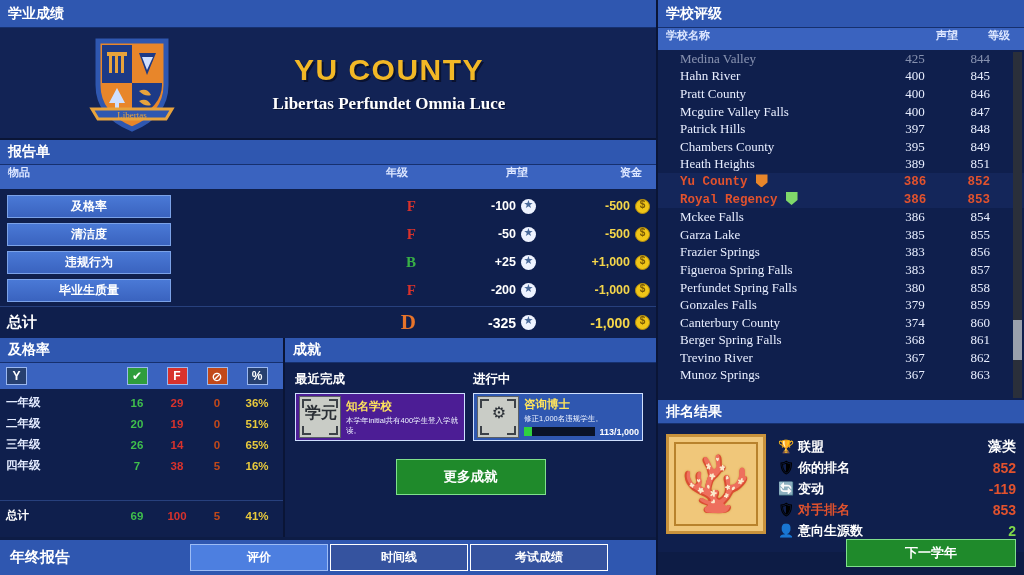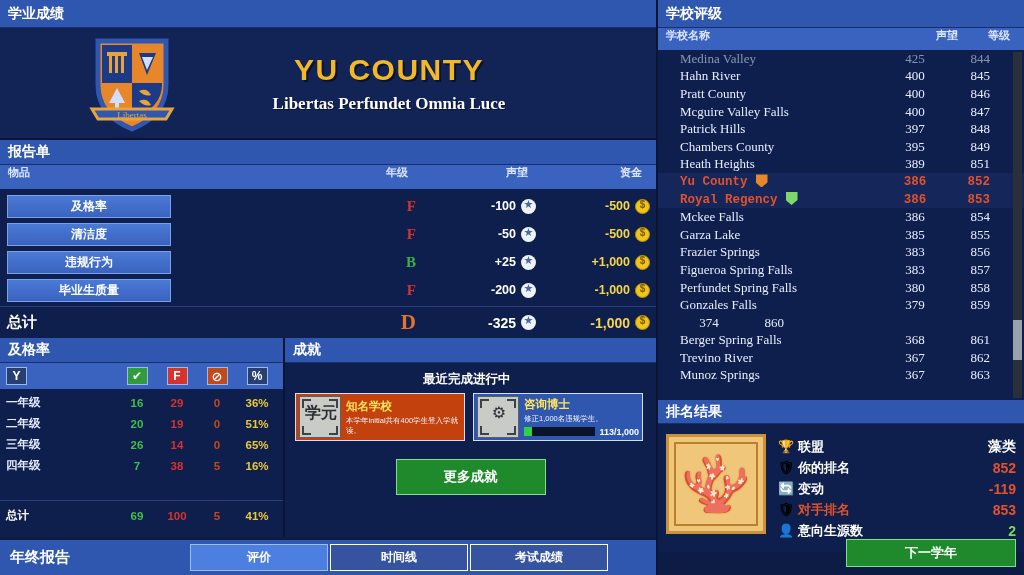--- a/index.html
+++ b/index.html
@@ -128,29 +128,29 @@
   .v-ok { color: #3fbf4c; }
   .v-f  { color: #d8322c; }
   .v-ban{ color: #c2491a; }
   .v-pct{ color: #e8c93c; }
   #pr-total { margin-top: 24px; border-top: 1px solid #27407d; padding-top: 4px; }
   #pr-total .nm { color: #ffffff; }
 
   
   #ach { flex: 1; background: #0f1f4d; }
   #ach-bar { height: 25px; }
-  #ach-cols { display: flex; padding: 8px 4px 0 10px; text-align: right; }
+  #ach-cols { display: flex; padding: 8px 4px 0 10px; }
   .ach-col-title { color: #ffffff; font-size: 12.5px; font-weight: bold; }
   #ach-cols .a1 { width: 178px; }
   #ach-cards { display: flex; gap: 8px; padding: 5px 10px 0 10px; }
   .ach-card {
     width: 170px; height: 48px; display: flex; align-items: center;
     border: 1px solid #cfe0ff; padding: 3px;
   }
-  .ach-done { background: #c2410c; }
+  .ach-done { background: #4c1d95; }
   .ach-prog { background: #2f57b0; }
   .ach-thumb {
     width: 42px; height: 42px; flex: none; background: #c9ccc6;
     border: 1px solid #5b6066; position: relative; overflow: hidden;
   }
   .ach-thumb .tl, .ach-thumb .tr, .ach-thumb .bl, .ach-thumb .br {
     position: absolute; width: 9px; height: 9px; border: 2px solid #3d4248;
   }
   .ach-thumb .tl { left: 2px; top: 2px; border-right: none; border-bottom: none; }
   .ach-thumb .tr { right: 2px; top: 2px; border-left: none; border-bottom: none; }
@@ -548,20 +548,21 @@
             <span class="sn">Perfundet Spring Falls</span>
             <span class="sr">380</span>
             <span class="sg">858</span>
           </div>
           <div class="srow">
             <span class="sn">Gonzales Falls</span>
             <span class="sr">379</span>
             <span class="sg">859</span>
           </div>
           <div class="srow">
+            <span class="sn">Canterbury County</span>
             <span class="sr">374</span>
             <span class="sg">860</span>
           </div>
           <div class="srow">
             <span class="sn">Berger Spring Falls</span>
             <span class="sr">368</span>
             <span class="sg">861</span>
           </div>
           <div class="srow">
             <span class="sn">Trevino River</span>

